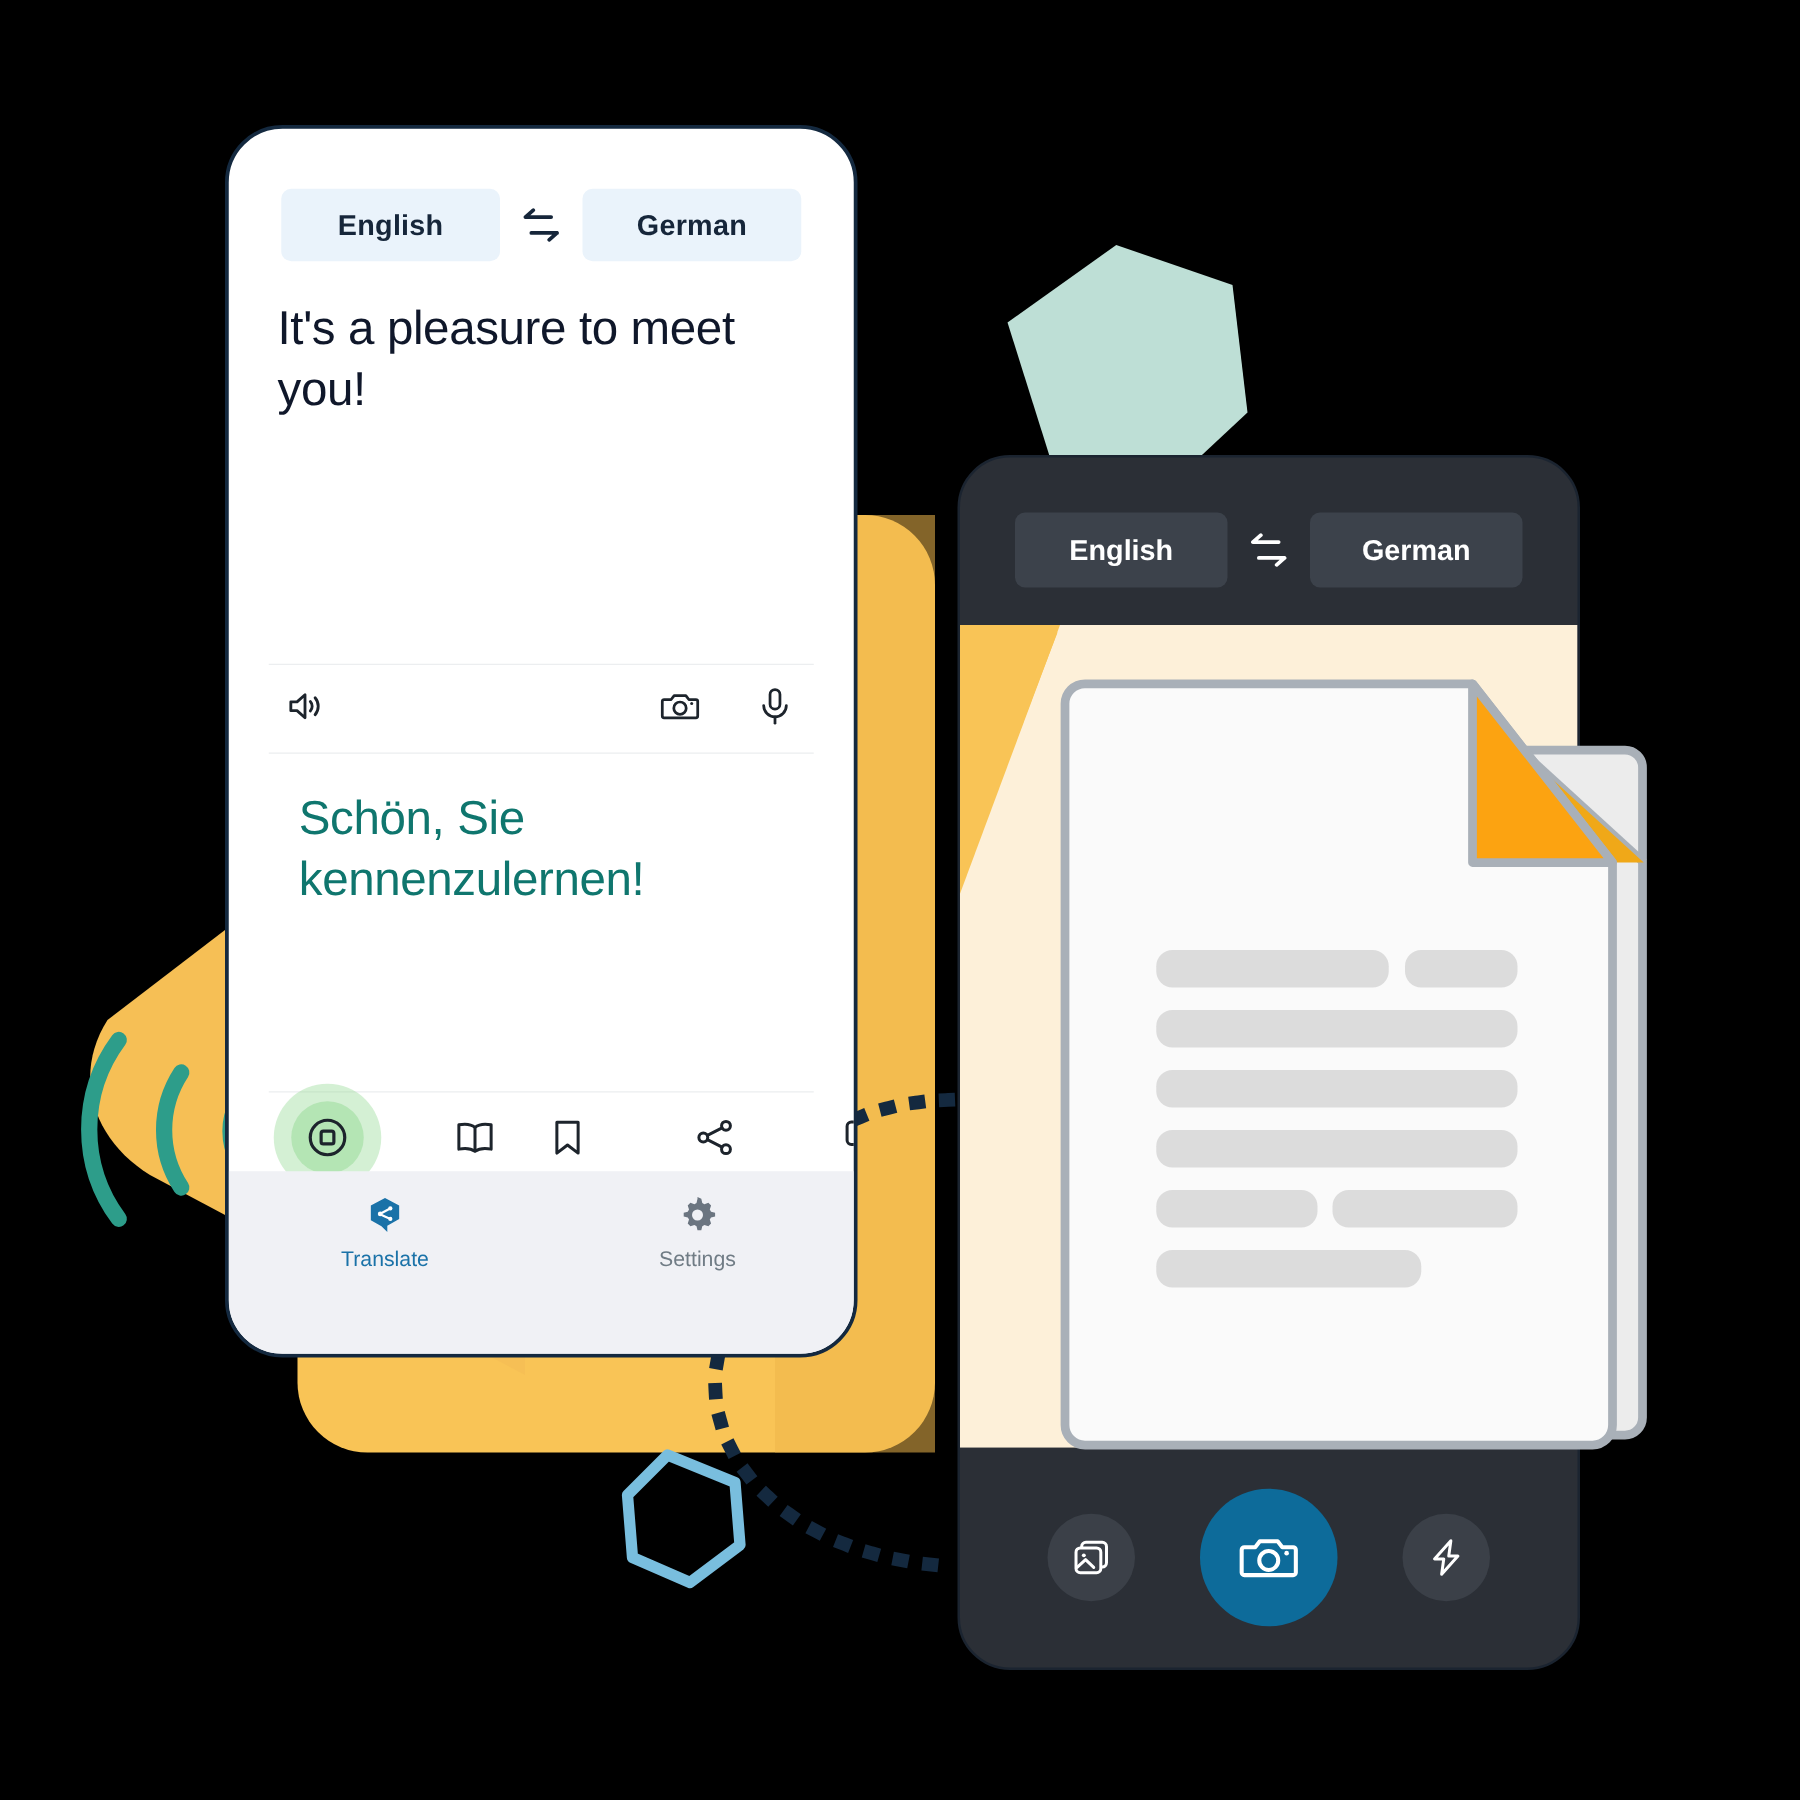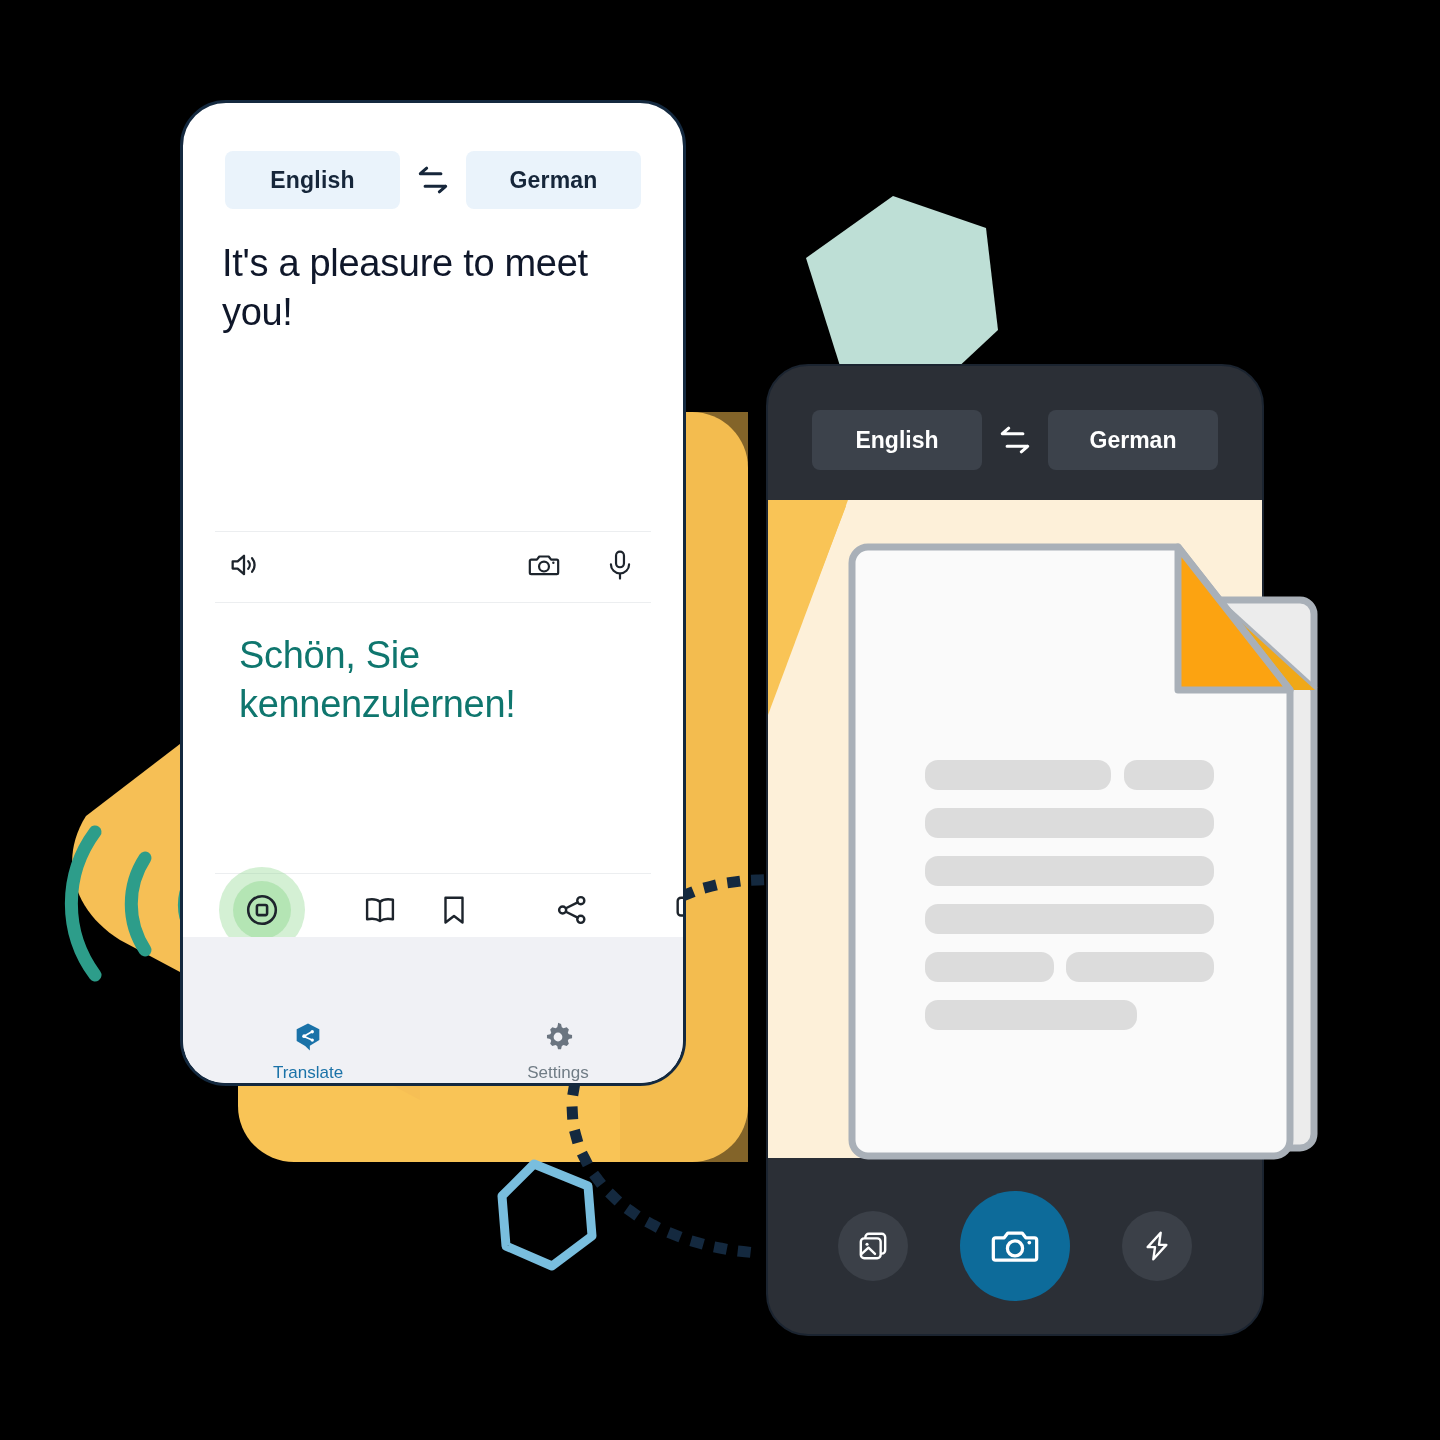--- a/index.html
+++ b/index.html
@@ -46,21 +46,21 @@
     position:absolute;left:-6px;top:-6px;width:86px;height:86px;border-radius:50%;
     background:rgba(143,216,143,.38);
   }
   .pulse:after{
     content:"";position:absolute;left:14px;top:14px;width:58px;height:58px;
     border-radius:50%;background:rgba(143,216,143,.45);
   }
   .ic-wrap{position:relative;width:74px;height:74px;display:flex;align-items:center;justify-content:center;}
   .tabbar{
     position:absolute;left:0;right:0;bottom:0;height:128px;background:#f0f1f5;
-    display:flex;align-items:flex-end;padding-top:18px;
+    display:flex;align-items:flex-start;padding-top:18px;
   }
   .tab{flex:1;display:flex;flex-direction:column;align-items:center;gap:9px;}
   .tab-lbl{font-size:17px;color:#707c85;}
   .tab.active .tab-lbl{color:#1a72a8;font-weight:500;}
 
   
   .phone-right{
     position:absolute;left:766px;top:364px;width:494px;height:968px;
     background:#2b2f36;border:2px solid #1b2430;border-radius:42px;
     overflow:hidden;z-index:30;

